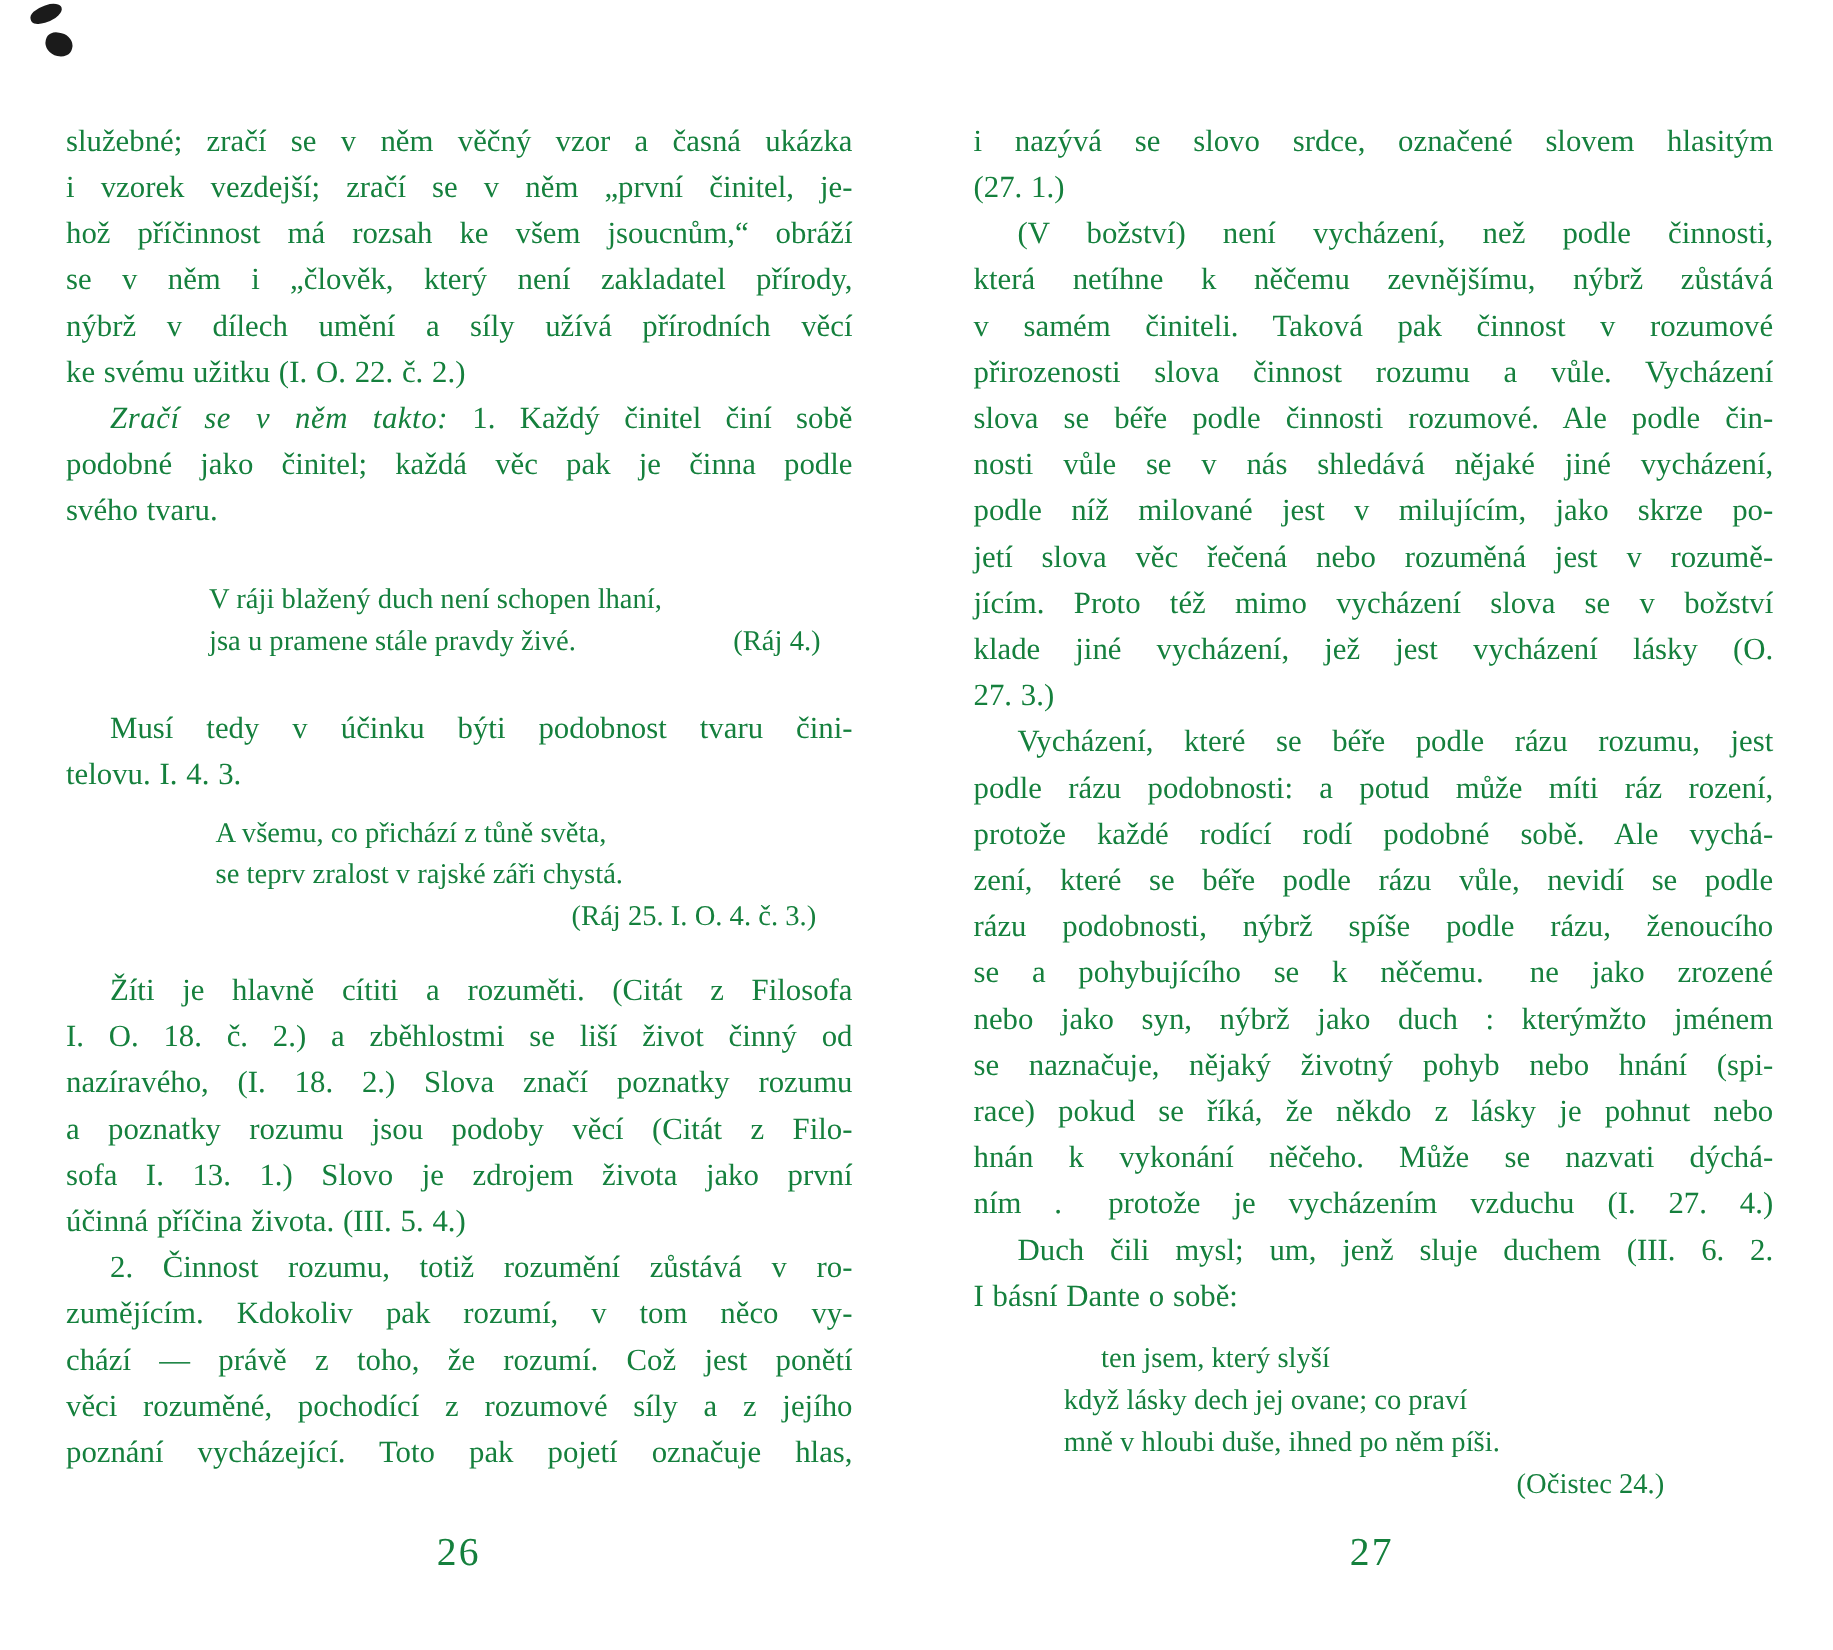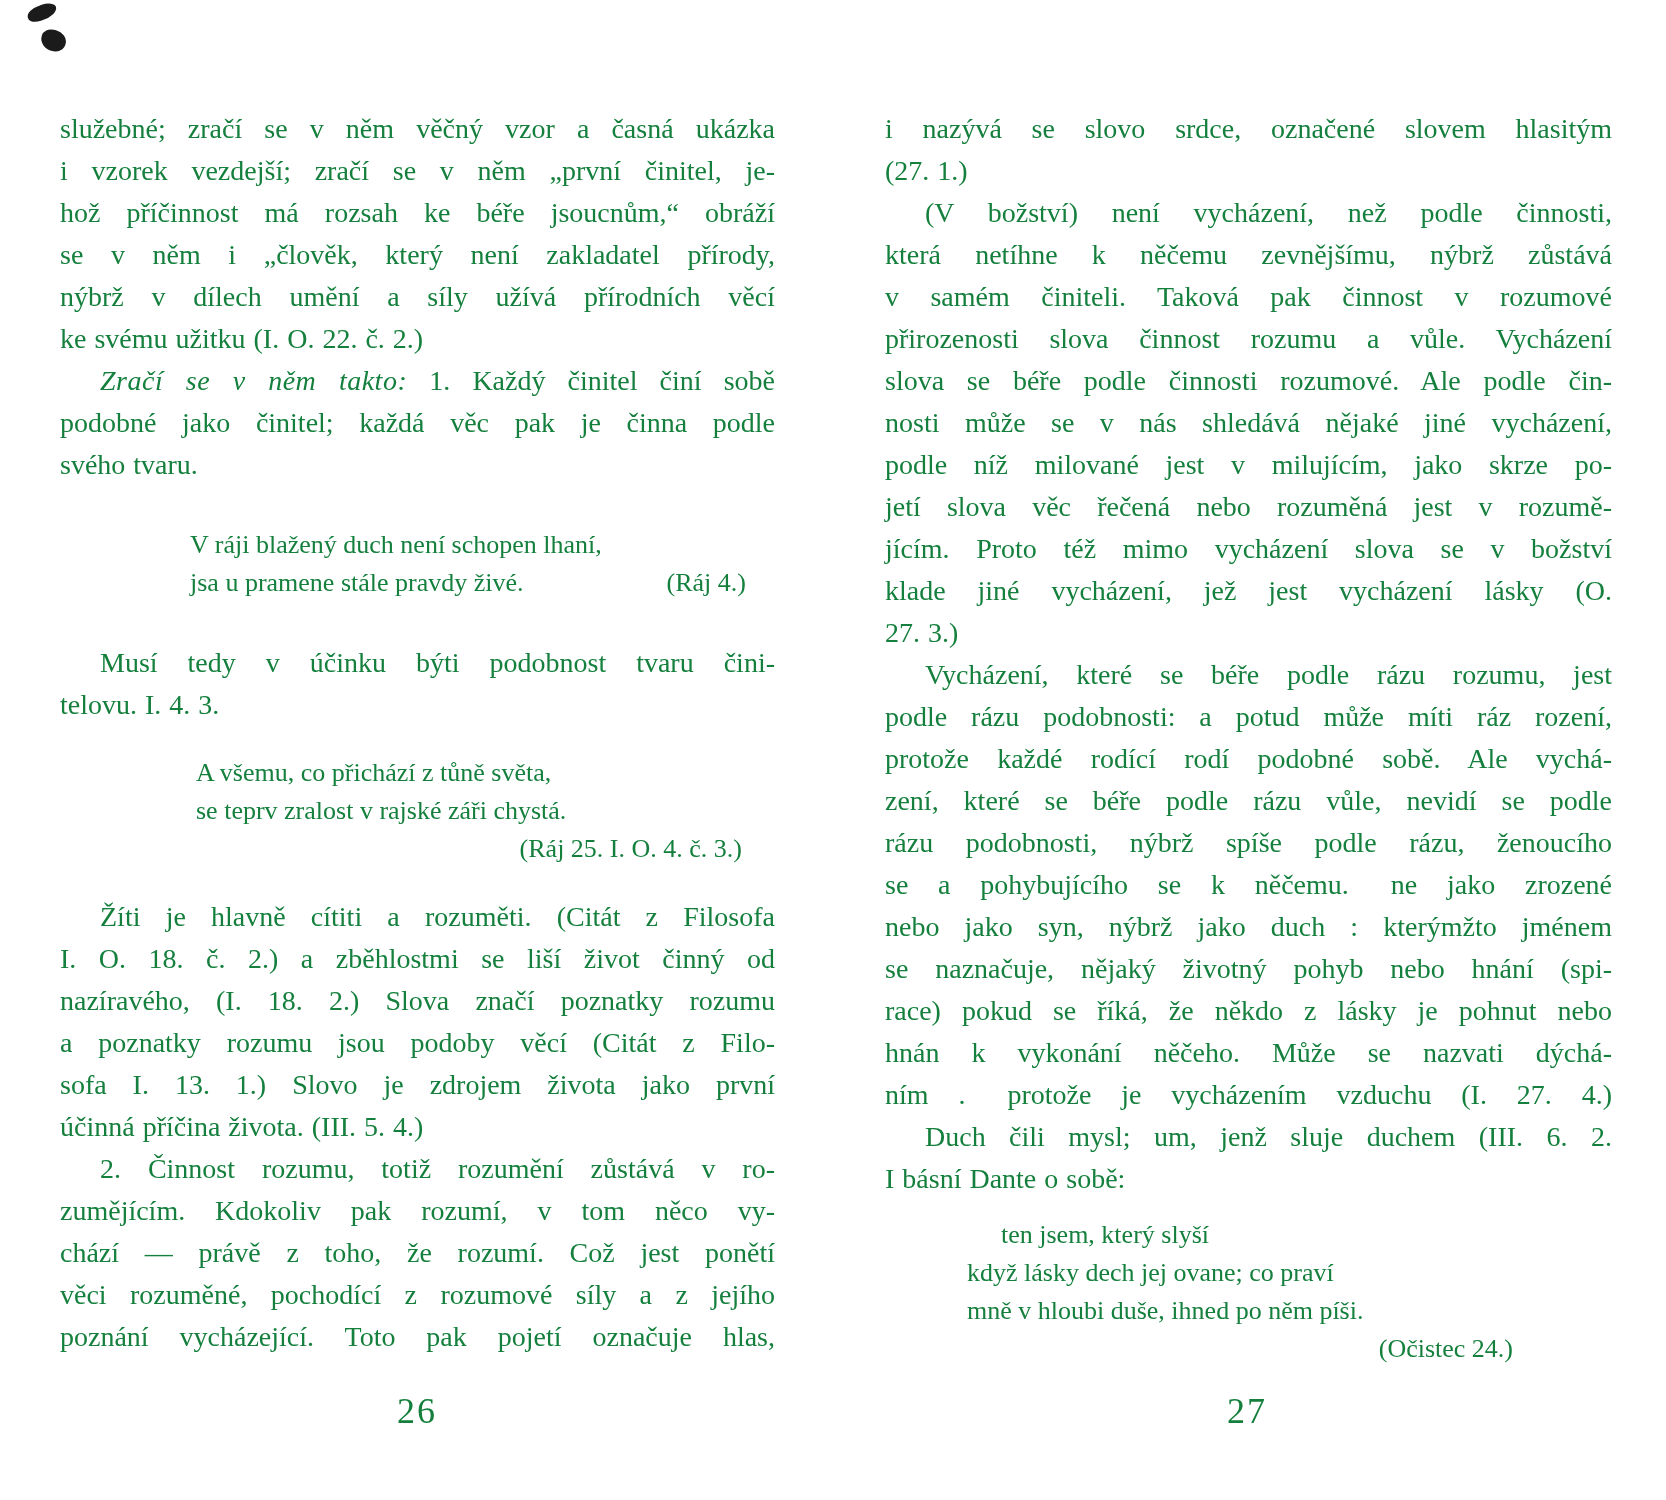--- a/index.html
+++ b/index.html
@@ -35,21 +35,21 @@
   .paragraph .line.last  { text-align-last: left; }
 
   .verse { font-size: 26px; line-height: 38px; }
   .verse .line { text-align: left; text-align-last: left; }
   .verse .line.right { text-align: right; text-align-last: right; }
   .verse .line.ind { padding-left: 34px; }
   .verse .line.with-tail { position: relative; }
   .verse .tail { position: absolute; right: 0; top: 0; text-align: center; }
 
   .verse.v1 { margin: 40px 0 40px 130px; width: 556px; }
-  .verse.v2 { margin: 28px 0 28px 136px; width: 546px; }
+  .verse.v2 { margin: 12px 0 28px 136px; width: 546px; }
   .verse.v3 { margin: 16px 0 0 82px;   width: 546px; }
 
   em { font-style: italic; letter-spacing: 0.5px; }
 
   .pagenum {
     position: absolute;
     top: 1390px;
     width: 120px;
     text-align: center;
     font-size: 36px;
@@ -78,21 +78,21 @@
 <body>
 
 <div class="scan">
   <div class="ink-mark m1"></div>
   <div class="ink-mark m2"></div>
 
   <div class="column left">
       <div class="paragraph">
         <div class="line">služebné; zračí se v něm věčný vzor a časná ukázka</div>
         <div class="line">i vzorek vezdejší; zračí se v něm „první činitel, je-</div>
-        <div class="line">hož příčinnost má rozsah ke béře jsoucnům,“ obráží</div>
+        <div class="line">hož příčinnost má rozsah ke všem jsoucnům,“ obráží</div>
         <div class="line">se v něm i „člověk, který není zakladatel přírody,</div>
         <div class="line">nýbrž v dílech umění a síly užívá přírodních věcí</div>
         <div class="line last">ke svému užitku (I. O. 22. č. 2.)</div>
       </div>
       <div class="paragraph">
         <div class="line first"><em>Zračí se v něm takto:</em> 1. Každý činitel činí sobě</div>
         <div class="line">podobné jako činitel; každá věc pak je činna podle</div>
         <div class="line last">svého tvaru.</div>
       </div>
       <div class="verse v1">
@@ -129,21 +129,21 @@
       <div class="paragraph">
         <div class="line">i nazývá se slovo srdce, označené slovem hlasitým</div>
         <div class="line last">(27. 1.)</div>
       </div>
       <div class="paragraph">
         <div class="line first">(V božství) není vycházení, než podle činnosti,</div>
         <div class="line">která netíhne k něčemu zevnějšímu, nýbrž zůstává</div>
         <div class="line">v samém činiteli. Taková pak činnost v rozumové</div>
         <div class="line">přirozenosti slova činnost rozumu a vůle. Vycházení</div>
         <div class="line">slova se béře podle činnosti rozumové. Ale podle čin-</div>
-        <div class="line">nosti může se v nás shledává nějaké jiné vycházení,</div>
+        <div class="line">nosti vůle se v nás shledává nějaké jiné vycházení,</div>
         <div class="line">podle níž milované jest v milujícím, jako skrze po-</div>
         <div class="line">jetí slova věc řečená nebo rozuměná jest v rozumě-</div>
         <div class="line">jícím. Proto též mimo vycházení slova se v božství</div>
         <div class="line">klade jiné vycházení, jež jest vycházení lásky (O.</div>
         <div class="line last">27. 3.)</div>
       </div>
       <div class="paragraph">
         <div class="line first">Vycházení, které se béře podle rázu rozumu, jest</div>
         <div class="line">podle rázu podobnosti: a potud může míti ráz rození,</div>
         <div class="line">protože každé rodící rodí podobné sobě. Ale vychá-</div>

